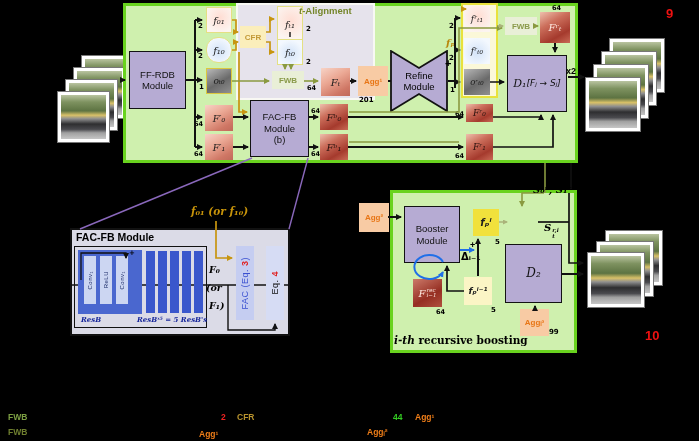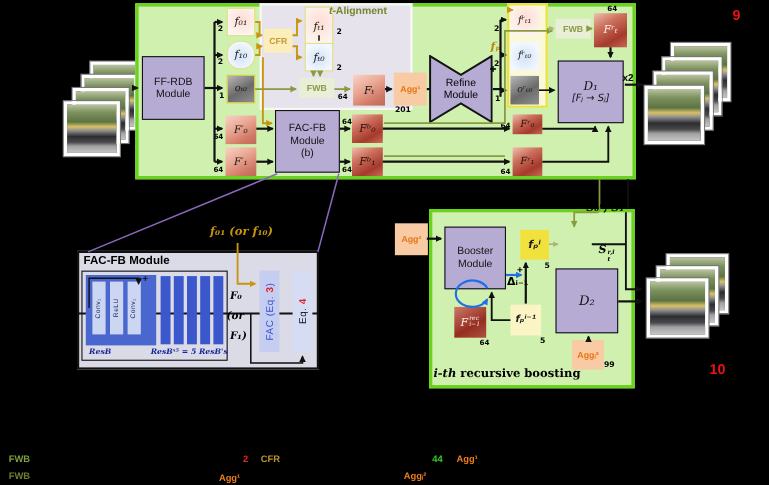--- a/index.html
+++ b/index.html
@@ -111,21 +111,21 @@
   <div class="tag" style="left:446px;top:1px;font:bold italic 10px 'DejaVu Serif',serif;color:#b8860b;font-style:italic;margin-top:36px;">fₚ</div>
 
   <div class="abs" style="left:461px;top:3px;width:37px;height:95px;background:#fbf8d8;border:2px solid #e8e23c;box-sizing:border-box;z-index:2;"></div>
   <div class="fb fm-pink" style="left:464px;top:6px;width:26px;height:26px;font-size:9px;">fʳₜ₁</div>
   <div class="fb fm-blue" style="left:464px;top:38px;width:26px;height:26px;font-size:9px;">fʳₜ₀</div>
   <div class="fb fm-gray" style="left:464px;top:69px;width:26px;height:26px;font-size:8.5px;">oʳₜ₀</div>
 
   <div class="opbox" style="left:505px;top:17px;width:32px;height:18px;background:#e9efd7;color:#8a9a4a;">FWB</div>
   <div class="fb fm-red" style="left:540px;top:12px;width:30px;height:31px;color:#ffe9e0;">Fʳₜ</div>
 
-  <div class="mod" style="left:507px;top:55px;width:60px;height:57px;flex-direction:column;font-family:'DejaVu Serif',serif;">
+  <div class="mod" style="left:507px;top:55px;width:60px;height:57px;flex-direction:row;font-family:'DejaVu Serif',serif;">
     <span style="font-style:italic;font-size:11px;">D₁</span>
     <span style="font-style:italic;font-size:9px;font-family:'DejaVu Sans',sans-serif;">[Fⱼ → Sⱼ]</span>
   </div>
   <div class="fb fm-red" style="left:466px;top:104px;width:27px;height:18px;color:#2a120e;font-size:9px;">Fʳ₀</div>
   <div class="fb fm-red" style="left:466px;top:134px;width:27px;height:26px;color:#2a120e;font-size:9px;">Fʳ₁</div>
   <div class="tag" style="left:566px;top:66px;font:bold 9px 'Liberation Sans',sans-serif;z-index:7;">x2</div>
 
   <div class="num" style="left:198px;top:22px;">2</div>
   <div class="num" style="left:198px;top:52px;">2</div>
   <div class="num" style="left:199px;top:83px;">1</div>

